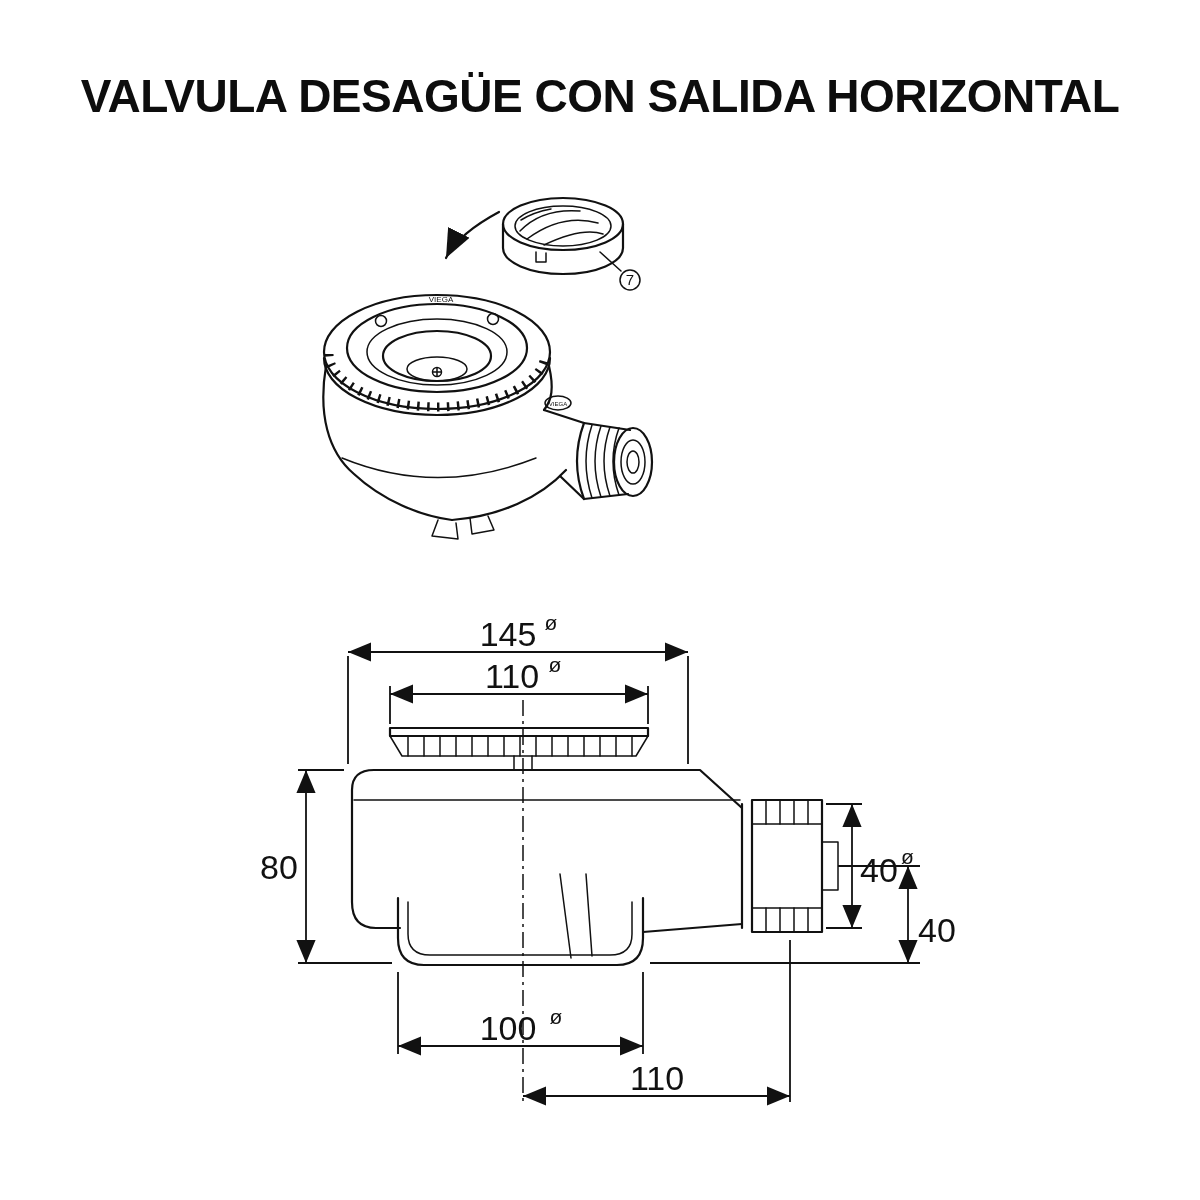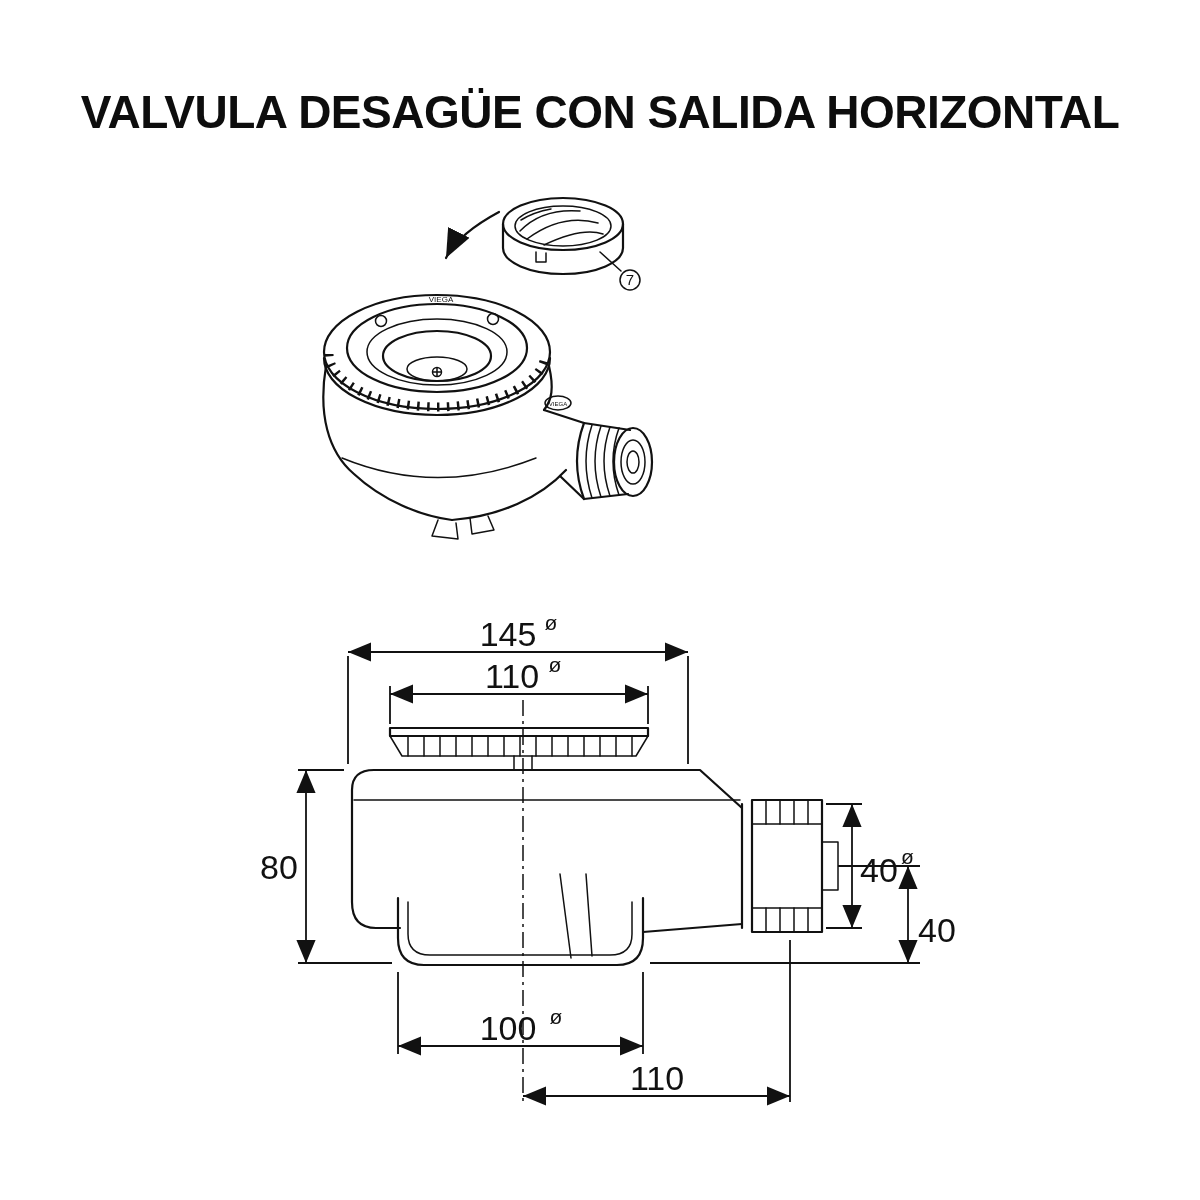--- a/index.html
+++ b/index.html
@@ -1,18 +1,18 @@
 <!DOCTYPE html>
 <html><head>
 <meta charset="utf-8">
 <style>
   html,body{margin:0;padding:0;background:#fff;}
   .page{position:relative;width:1200px;height:1200px;background:#fff;overflow:hidden;
         font-family:"Liberation Sans",sans-serif;}
-  .title{position:absolute;top:88px;left:0;width:100%;margin:0;text-align:center;
+  .title{position:absolute;top:72px;left:0;width:100%;margin:0;text-align:center;
          font-size:46px;font-weight:800;letter-spacing:-0.5px;color:#0d0d0d;line-height:1.05;}
   svg.diagram{position:absolute;top:140px;left:0;}
   
   .o  {fill:none;stroke:#111;stroke-width:2.2;stroke-linecap:round;stroke-linejoin:round;}
   .o2 {fill:none;stroke:#111;stroke-width:1.5;stroke-linecap:round;stroke-linejoin:round;}
   .thick-ticks{fill:none;stroke:#111;stroke-width:9;stroke-dasharray:2.5 7.5;}
   .d  {fill:none;stroke:#111;stroke-width:1.8;}
   .cl {fill:none;stroke:#111;stroke-width:1.5;stroke-dasharray:16 5 3 5;}
   .num{font-size:34px;fill:#111;font-family:"Liberation Sans",sans-serif;}
   .sym{font-size:21px;fill:#111;font-family:"Liberation Sans",sans-serif;}

